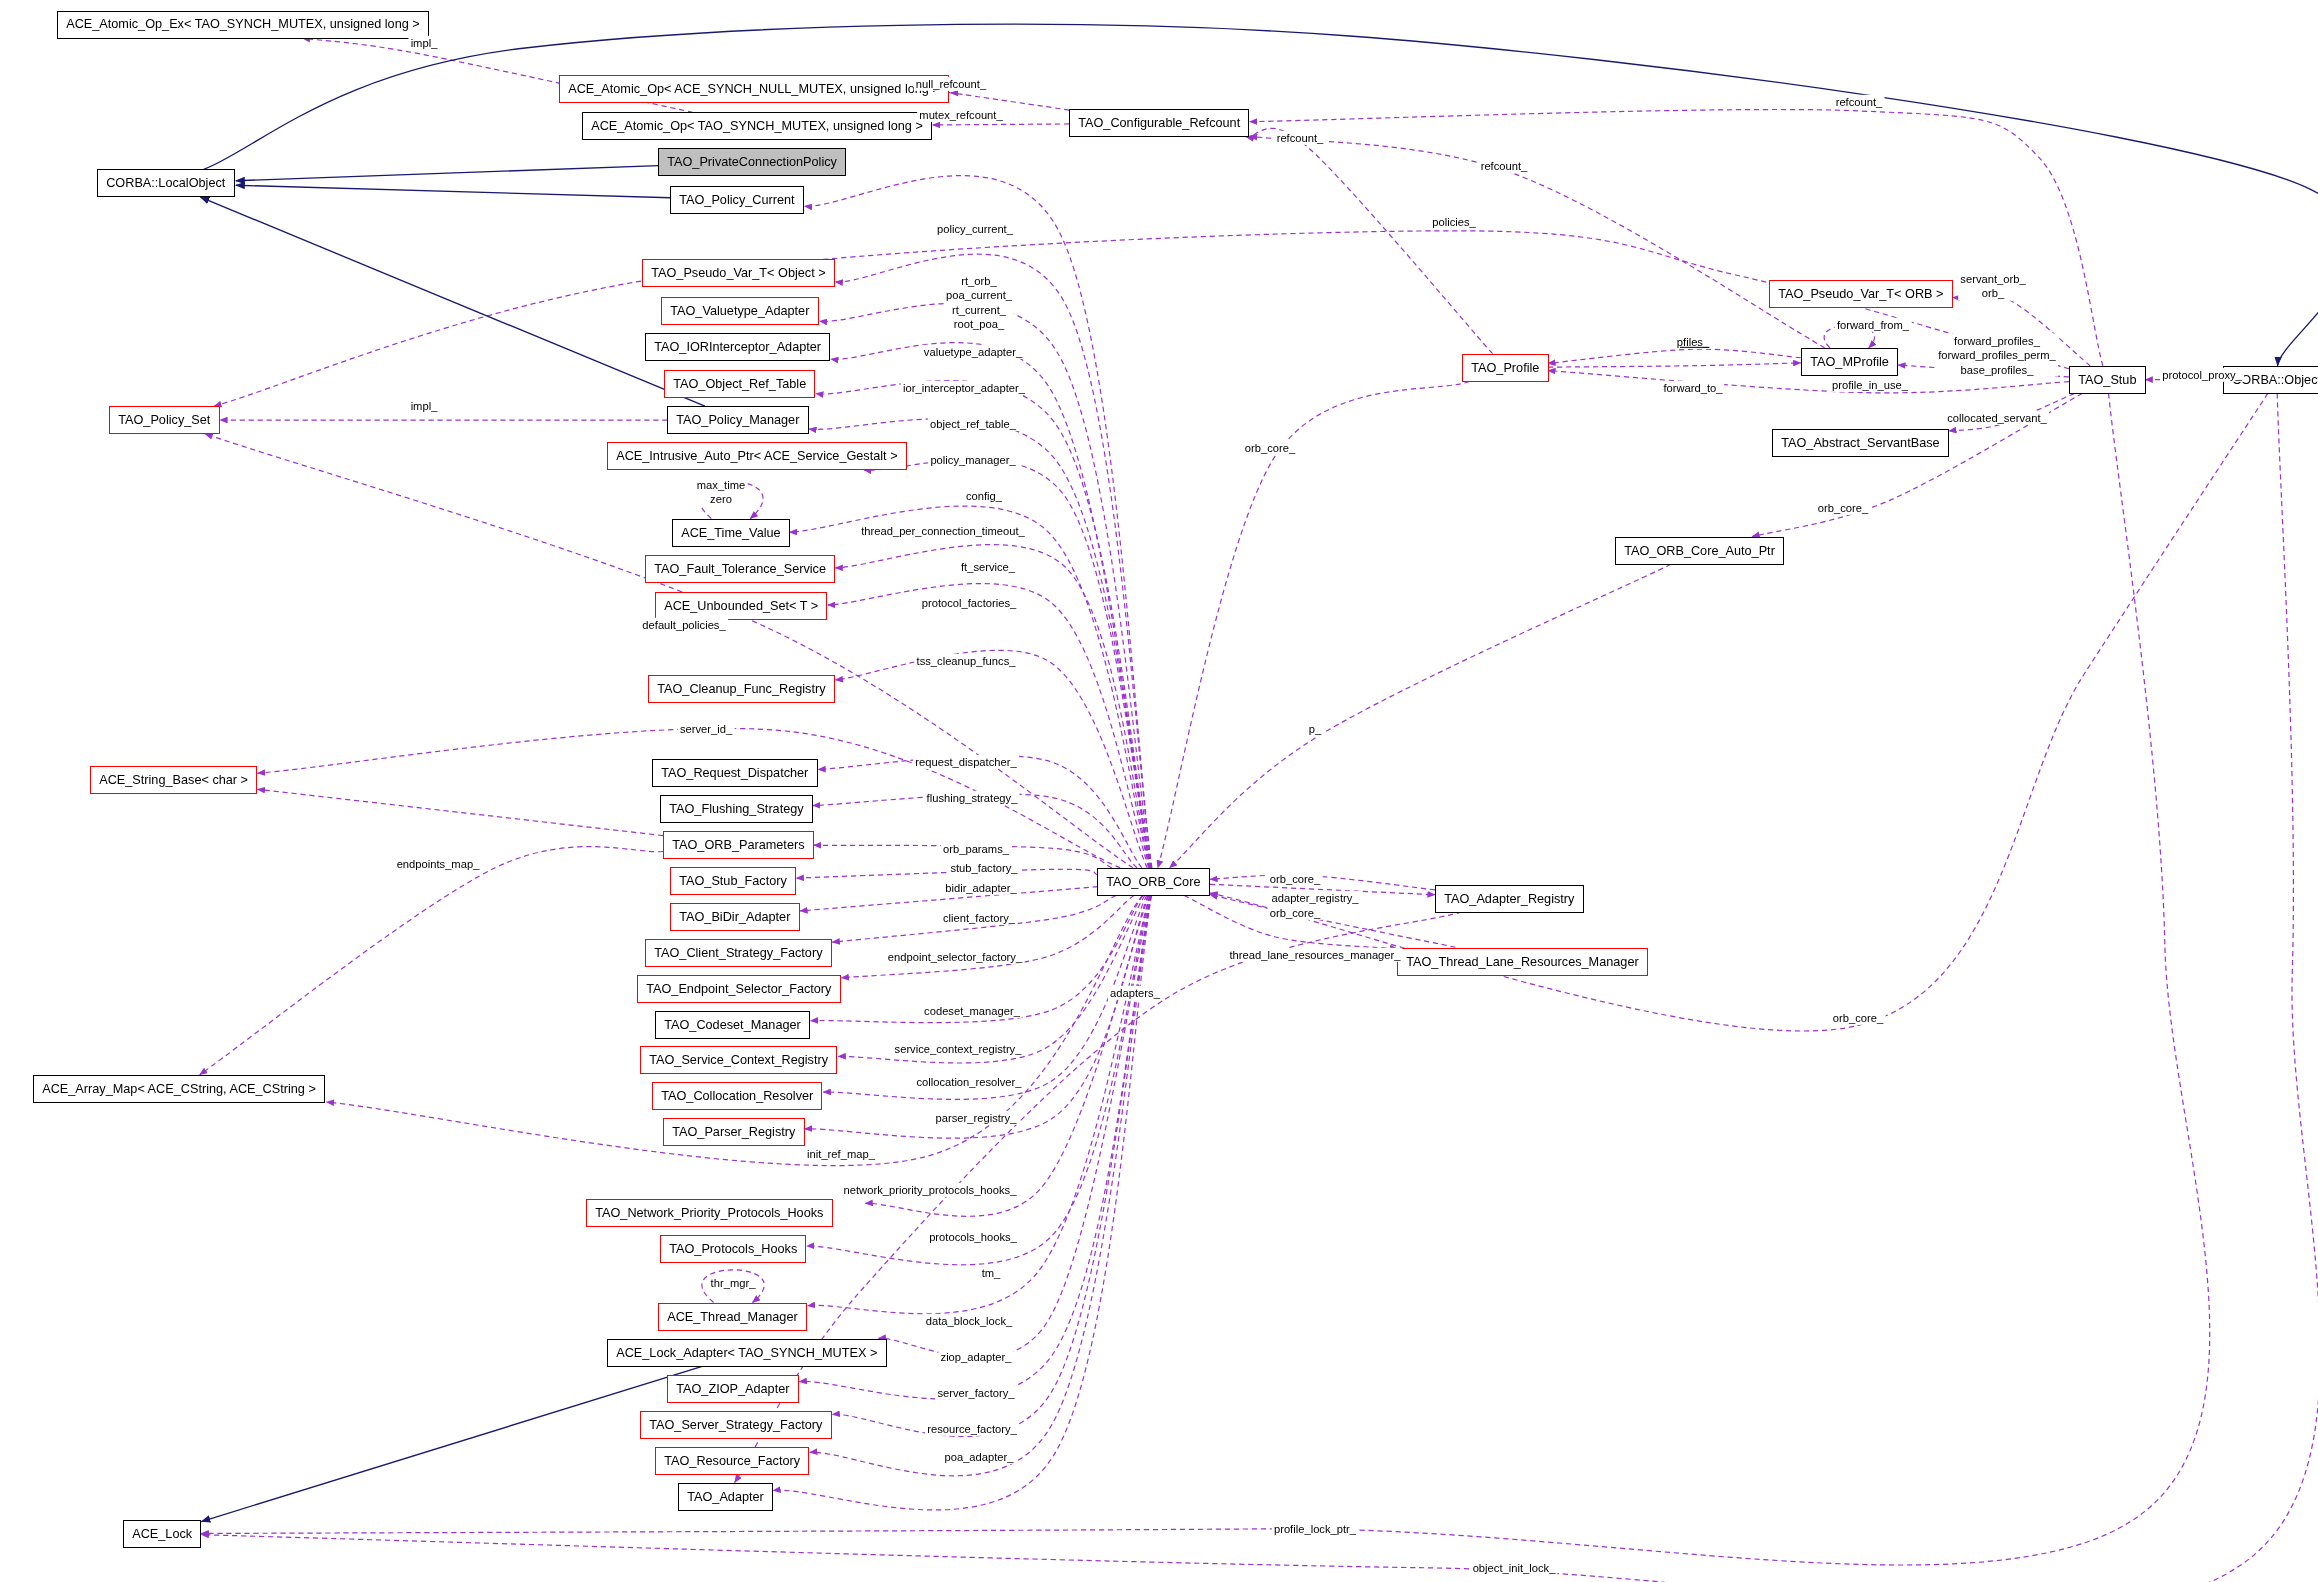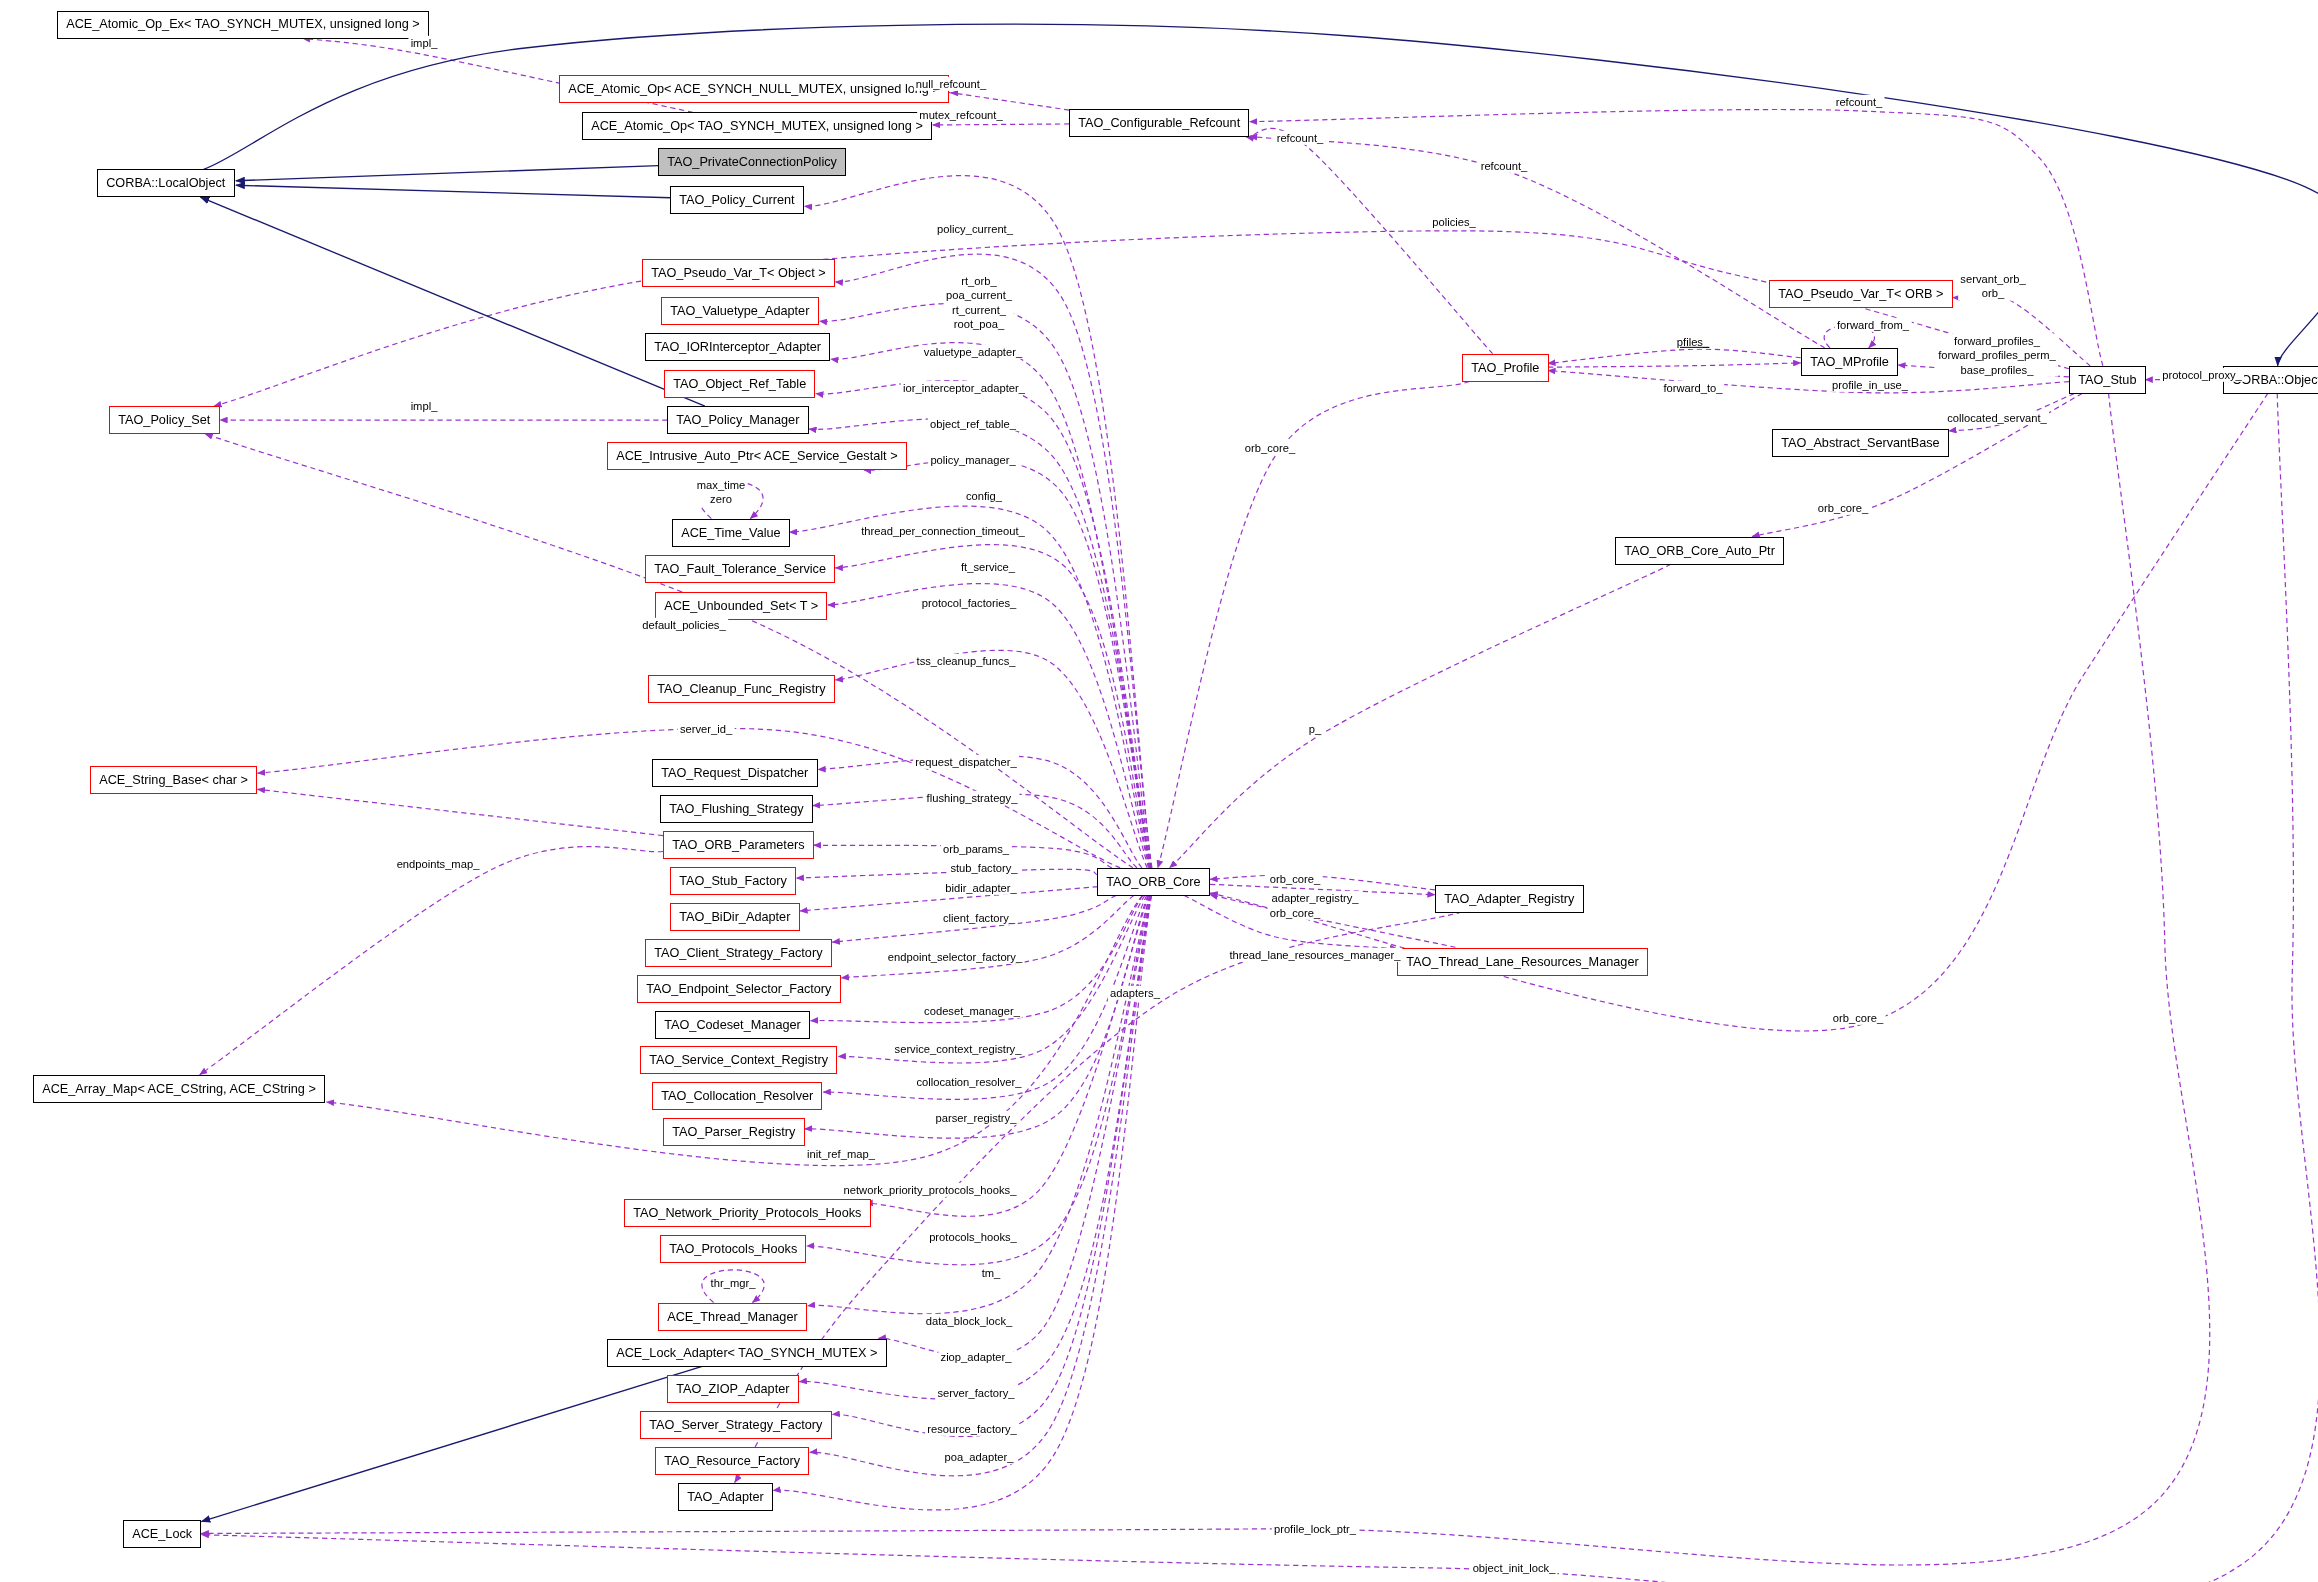--- a/index.html
+++ b/index.html
@@ -130,21 +130,21 @@
     <div class="node red" style="left: 663px; top: 831px;">TAO_ORB_Parameters</div>
     <div class="node red" style="left: 670px; top: 867px;">TAO_Stub_Factory</div>
     <div class="node red" style="left: 670px; top: 903px;">TAO_BiDir_Adapter</div>
     <div class="node red" style="left: 645px; top: 939px;">TAO_Client_Strategy_Factory</div>
     <div class="node red" style="left: 637px; top: 975px;">TAO_Endpoint_Selector_Factory</div>
     <div class="node " style="left: 655px; top: 1011px;">TAO_Codeset_Manager</div>
     <div class="node red" style="left: 640px; top: 1046px;">TAO_Service_Context_Registry</div>
     <div class="node red" style="left: 652px; top: 1082px;">TAO_Collocation_Resolver</div>
     <div class="node red" style="left: 663px; top: 1118px;">TAO_Parser_Registry</div>
     <div class="node " style="left: 33px; top: 1075px;">ACE_Array_Map&lt; ACE_CString, ACE_CString &gt;</div>
-    <div class="node red" style="left: 624px; top: 1199px;">TAO_Network_Priority_Protocols_Hooks</div>
+    <div class="node red" style="left: 586px; top: 1199px;">TAO_Network_Priority_Protocols_Hooks</div>
     <div class="node red" style="left: 660px; top: 1235px;">TAO_Protocols_Hooks</div>
     <div class="node red" style="left: 658px; top: 1303px;">ACE_Thread_Manager</div>
     <div class="node " style="left: 607px; top: 1339px;">ACE_Lock_Adapter&lt; TAO_SYNCH_MUTEX &gt;</div>
     <div class="node red" style="left: 667px; top: 1375px;">TAO_ZIOP_Adapter</div>
     <div class="node red" style="left: 640px; top: 1411px;">TAO_Server_Strategy_Factory</div>
     <div class="node red" style="left: 655px; top: 1447px;">TAO_Resource_Factory</div>
     <div class="node " style="left: 678px; top: 1483px;">TAO_Adapter</div>
     <div class="node " style="left: 123px; top: 1520px;">ACE_Lock</div>
     <div class="node " style="left: 1097px; top: 868px;">TAO_ORB_Core</div>
     <div class="node red" style="left: 1462px; top: 354px;">TAO_Profile</div>

